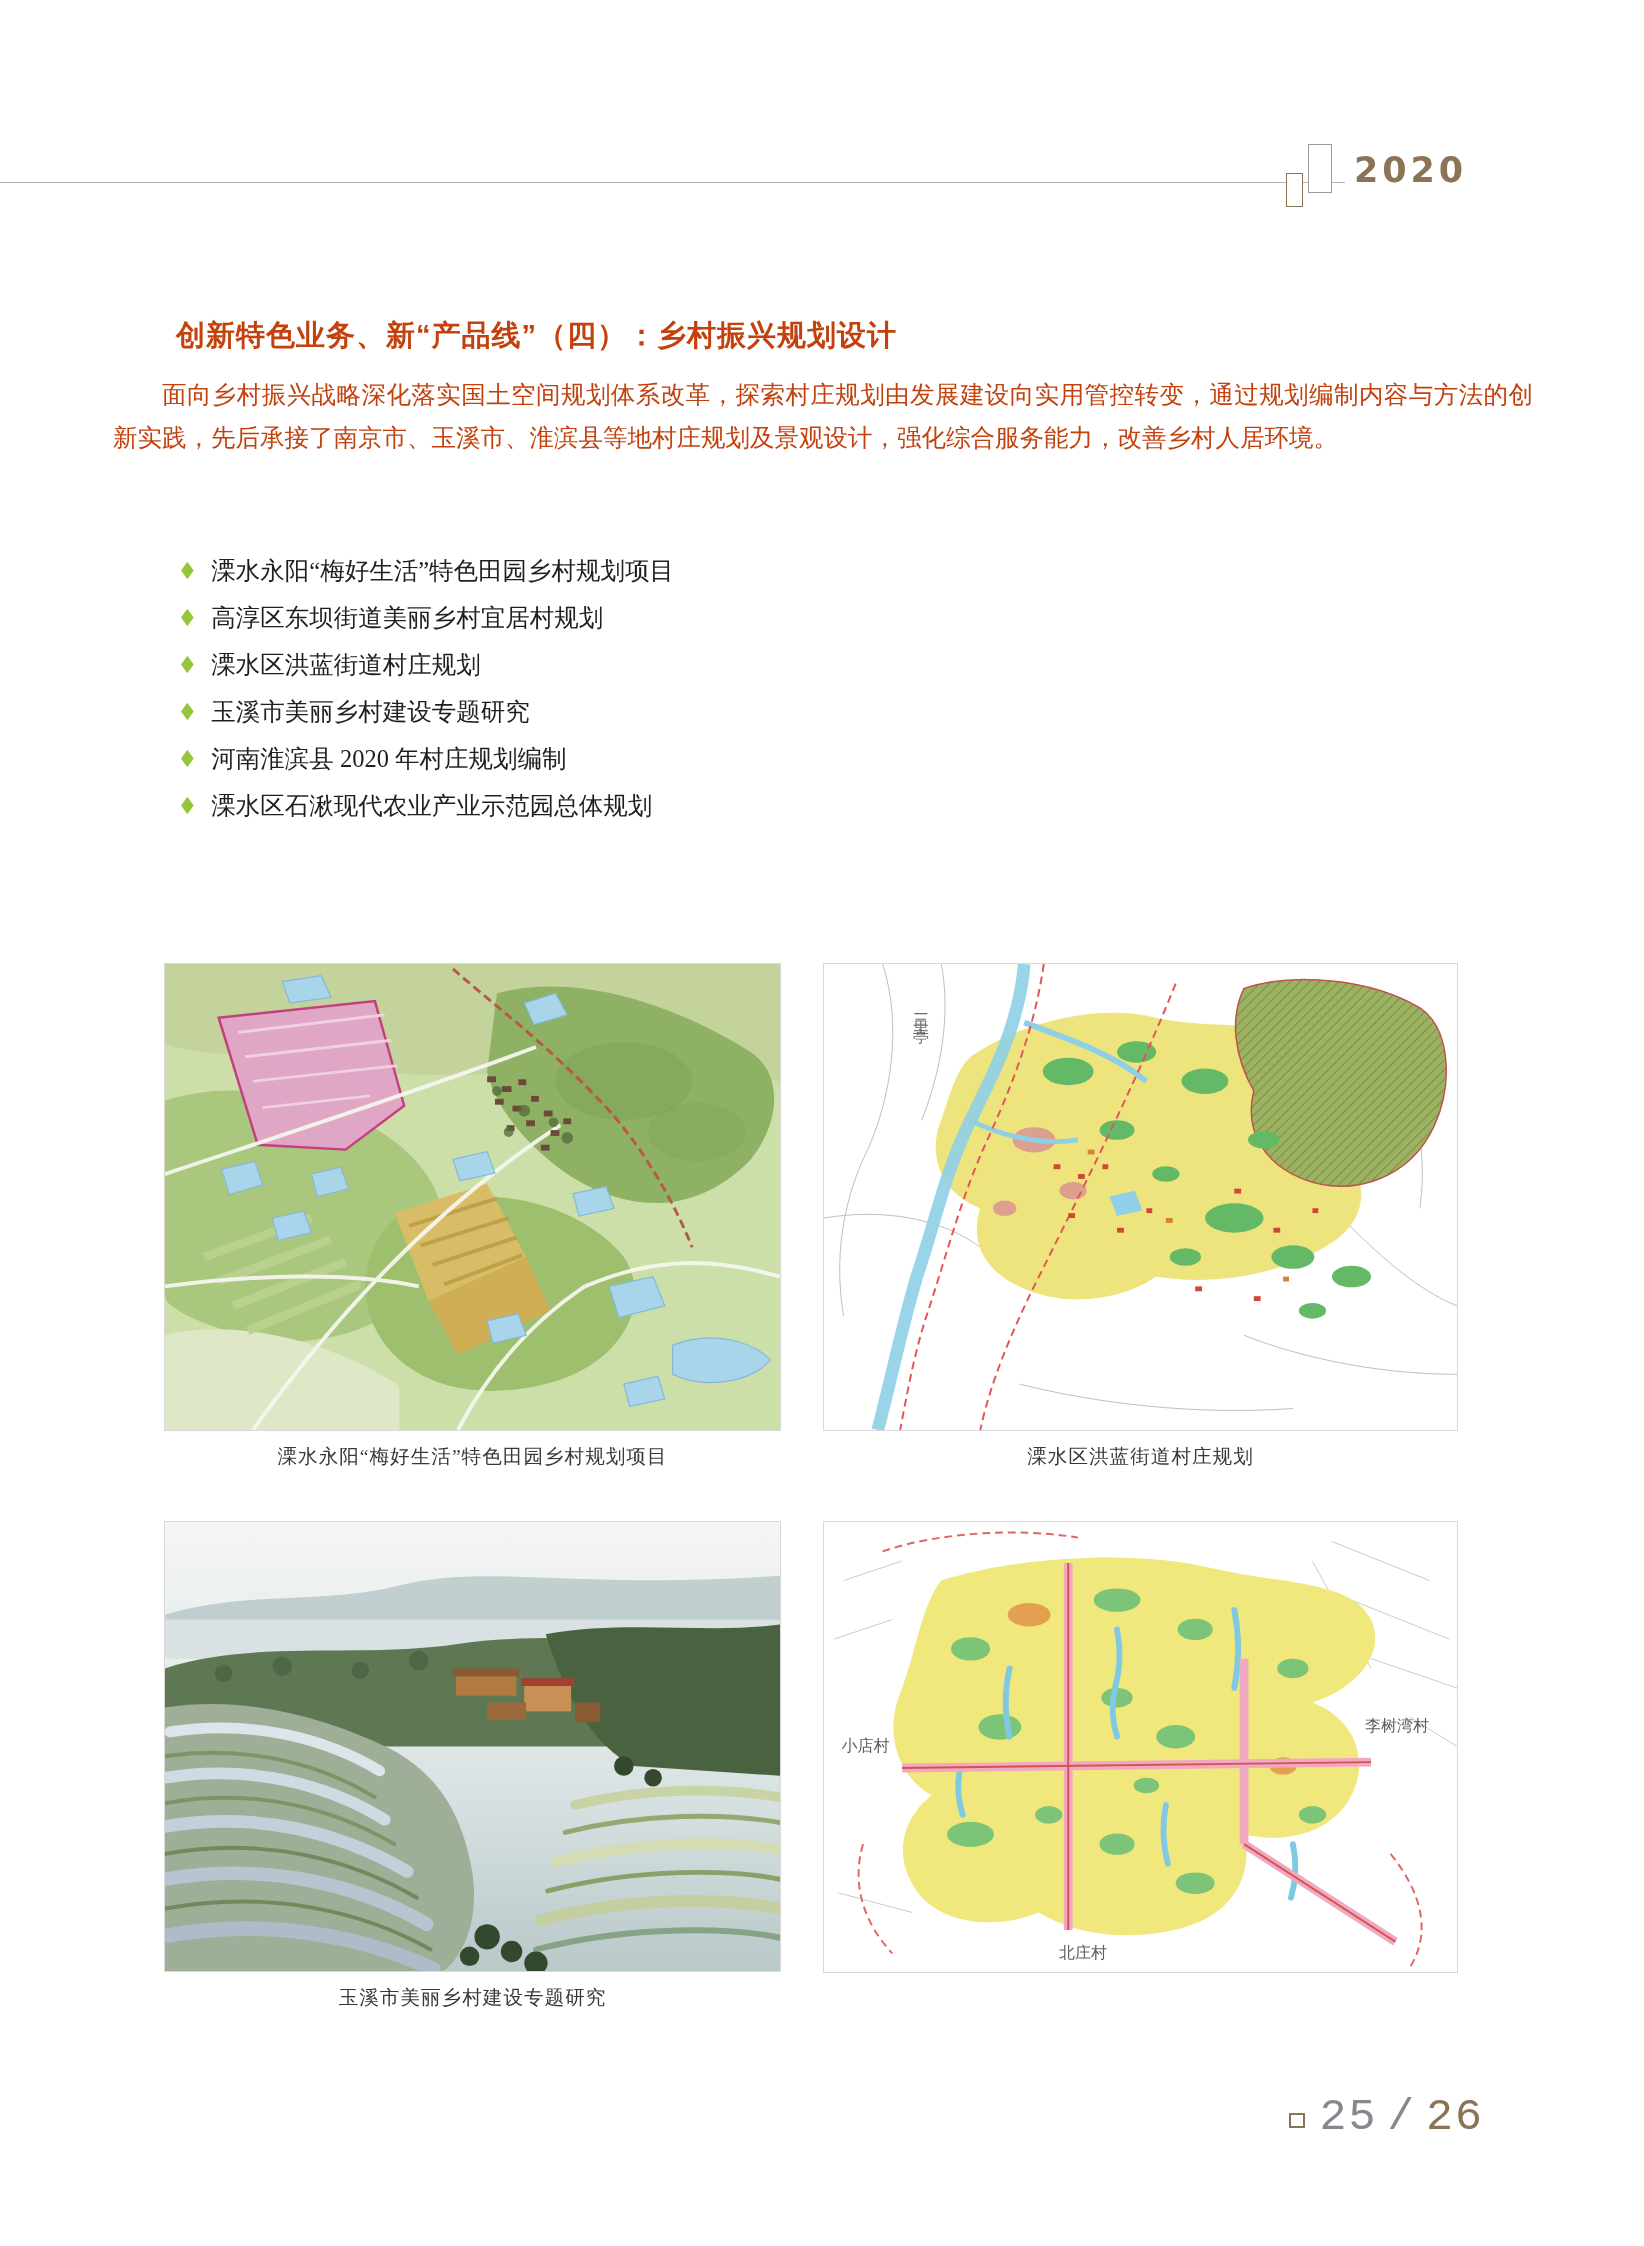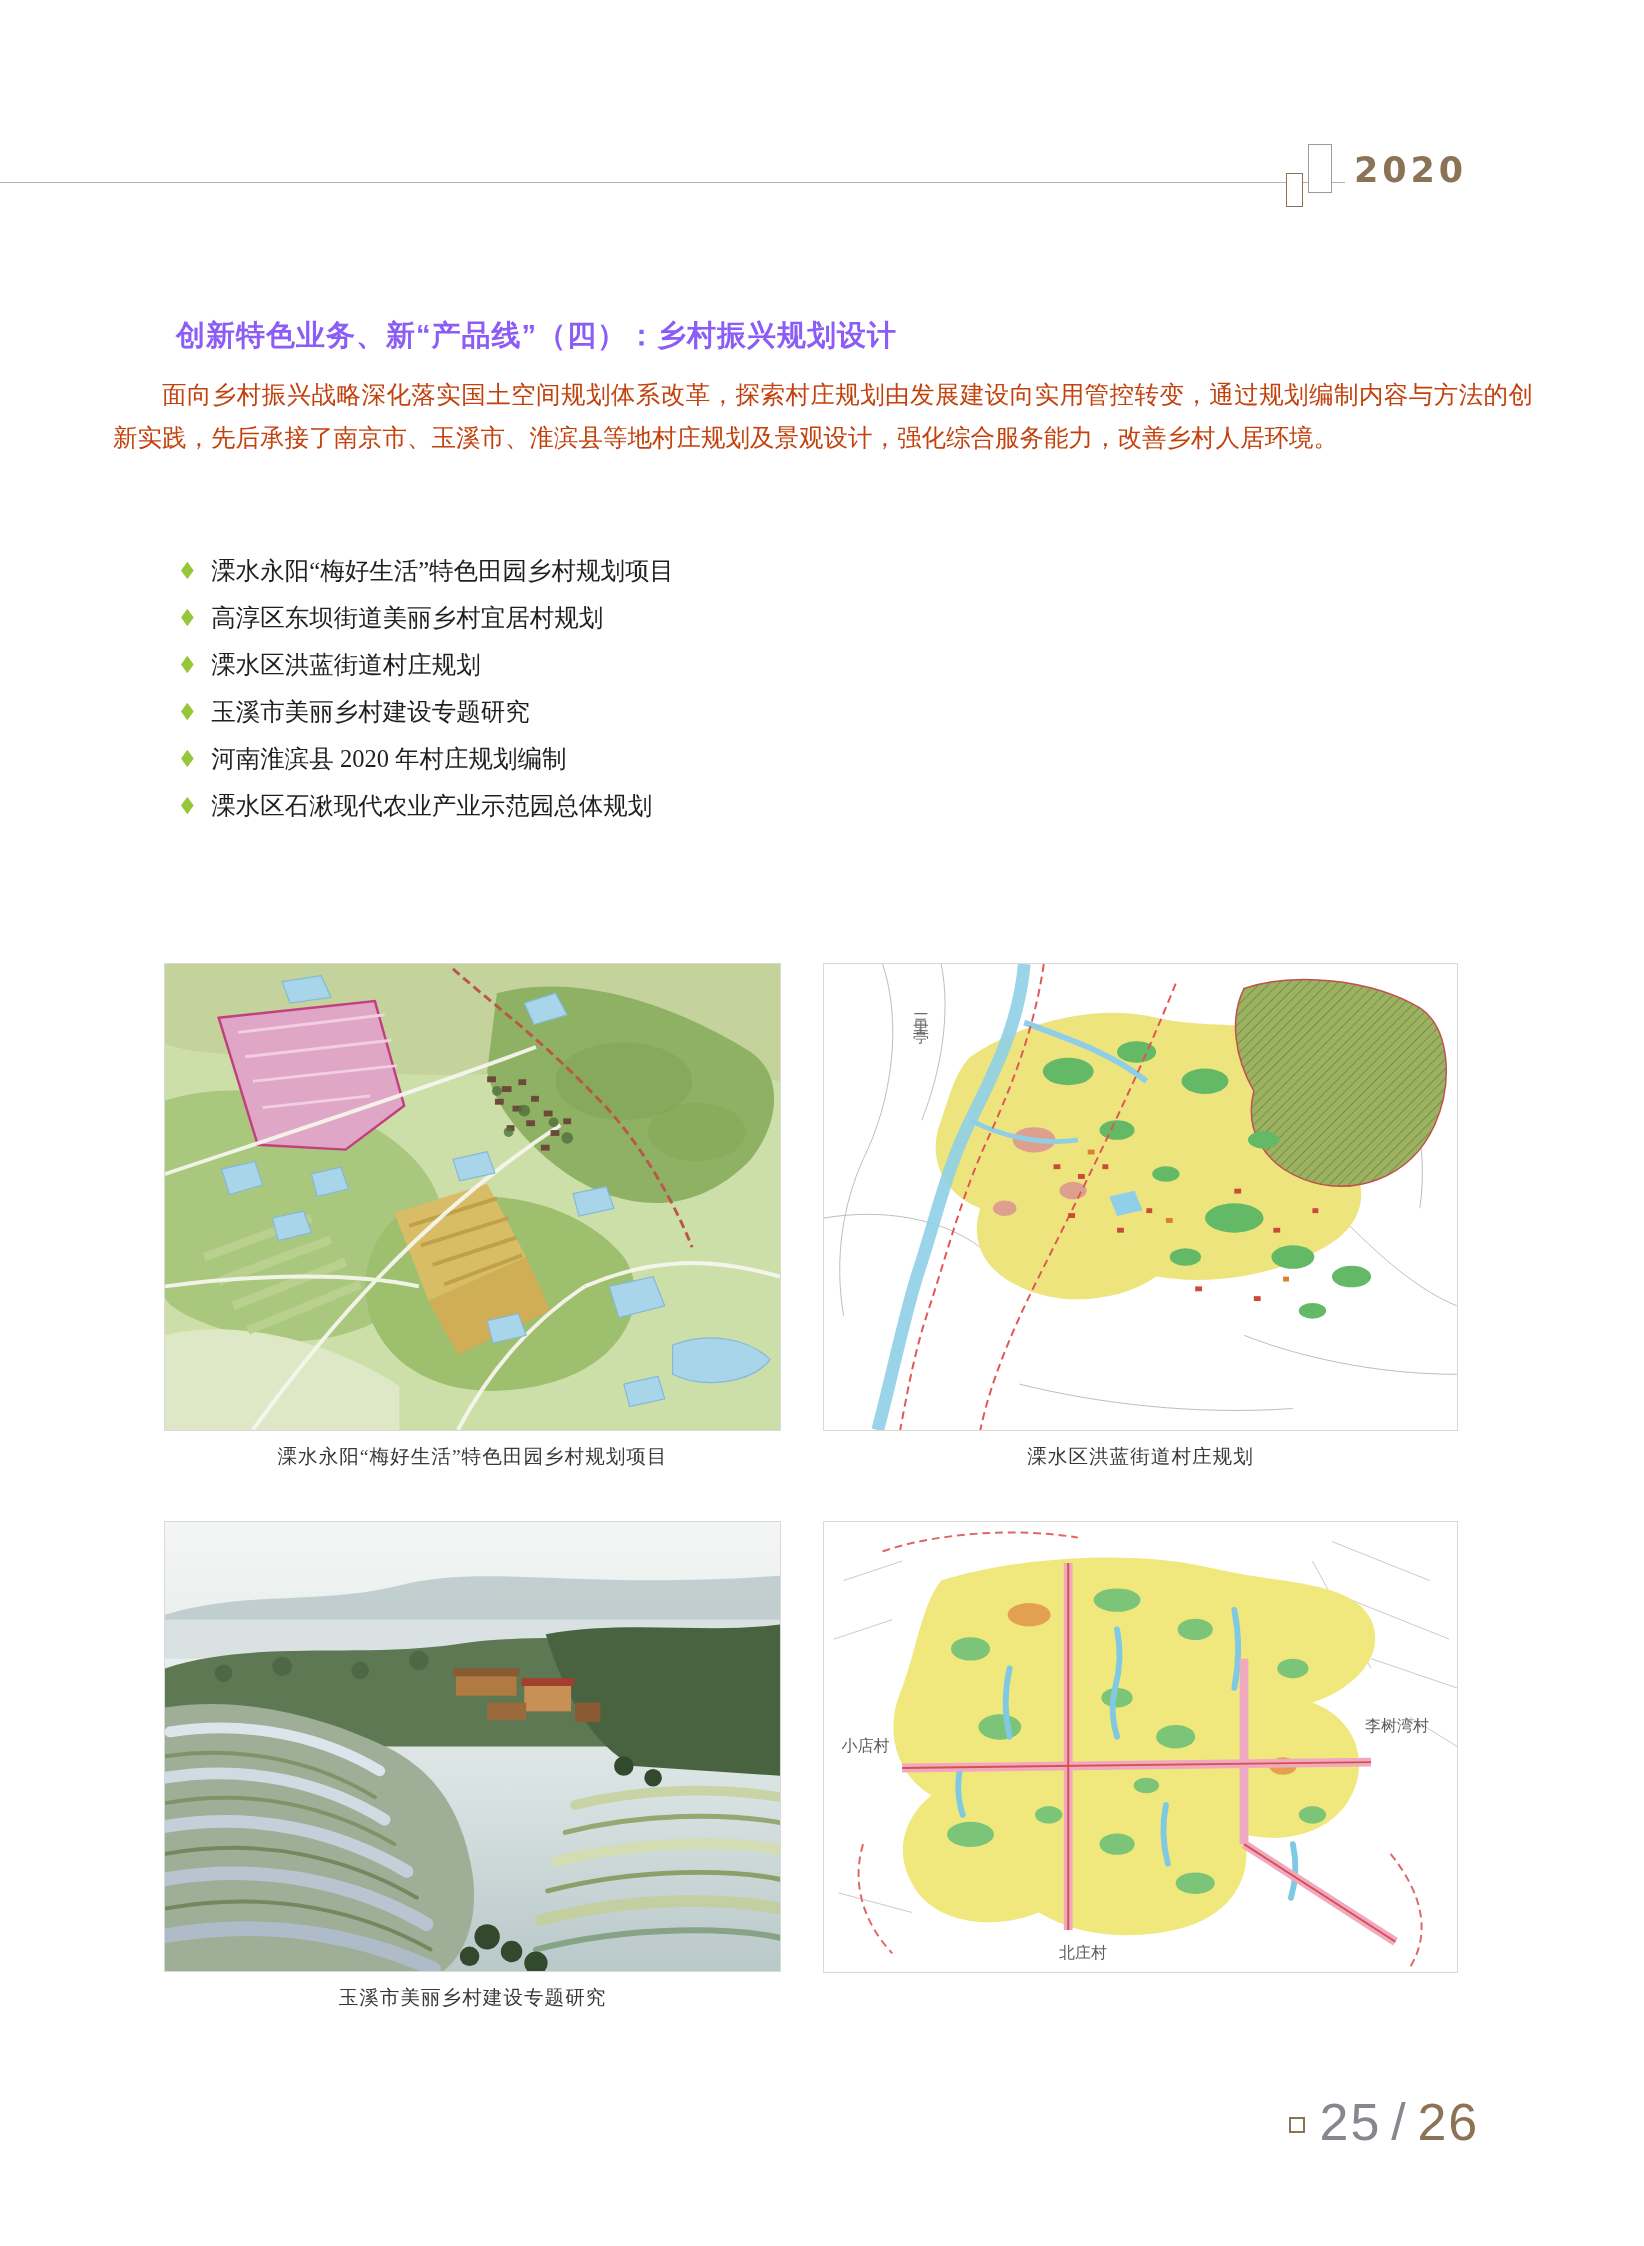--- a/index.html
+++ b/index.html
@@ -10,42 +10,42 @@
   .hdr-rect-gold{position:absolute;left:1286px;top:173px;width:14.7px;height:32px;
         border:1px solid #8b7355;background:#ffffff;}
   .hdr-rect-gray{position:absolute;left:1308px;top:144px;width:21.6px;height:47px;
         border:1px solid #9c9c9c;background:#ffffff;}
   .hdr-year{position:absolute;left:1354px;top:150px;width:157px;
         font-family:"DejaVu Sans","Liberation Sans",sans-serif;font-size:35px;font-weight:600;
         letter-spacing:3.9px;color:#8b7355;}
   
   .sec-heading{position:absolute;left:176px;top:316px;width:1274px;
         font-family:"Liberation Sans","DejaVu Sans",sans-serif;font-weight:bold;
-        font-size:29px;color:#8b5cf6;letter-spacing:1px;}
+        font-size:29px;color:#c2410c;letter-spacing:1px;}
   
   .sec-para{position:absolute;left:113px;top:373px;width:1420px;
         font-size:24.5px;line-height:43px;text-align:justify;text-indent:2em;color:#c2410c;}
   
   .proj-list{position:absolute;left:181px;top:547px;width:1274px;list-style:none;margin:0;padding:0;}
   .proj-list li{display:flex;align-items:center;height:47px;font-size:24.5px;color:#1f1f1f;}
   .diamond{flex:0 0 auto;width:12.7px;height:17.6px;margin-right:17.6px;background:#96c63c;
         clip-path:polygon(50% 0,100% 50%,50% 100%,0 50%);}
   
   .g-item{position:absolute;border:1px solid #d9d9d9;background:#fff;box-sizing:border-box;}
   .g-item svg{display:block;width:100%;height:100%;}
   .g-item figcaption{position:absolute;top:calc(100% + 12.7px);left:0;width:100%;
         text-align:center;font-size:19.6px;color:#383838;letter-spacing:1px;}
   figure{margin:0;}
   .map-label{position:absolute;font-family:"Liberation Sans",sans-serif;font-size:16px;color:#5c5c5c;}
   .map-label.vert{writing-mode:vertical-rl;letter-spacing:6.9px;color:#6b6b6b;}
   
   .footer{position:absolute;left:1289px;top:2092px;display:flex;align-items:center;}
   .footer .sq{width:11.8px;height:11.8px;border:2.9px solid #8b7355;margin-right:14.7px;margin-top:5.9px;}
-  .footer .pg{font-family:Liberation Sans, sans-serif;font-weight:300;
-        font-size:52px;letter-spacing:2px;}
+  .footer .pg{font-family:Liberation Mono, monospace;font-weight:300;
+        font-size:45px;letter-spacing:2px;}
   .pg .cur,.pg .sep{color:#85898f;}
   .pg .tot{color:#8b7355;}
   .pg .sep{margin:0 9.8px;}
 </style>
 </head>
 <body>
 
 <div class="page">
 
   <div class="hdr-line"></div>

